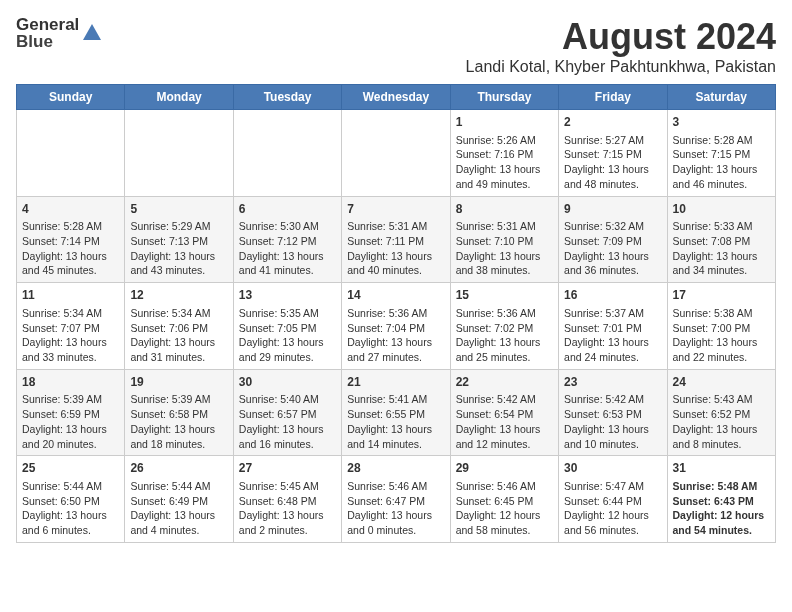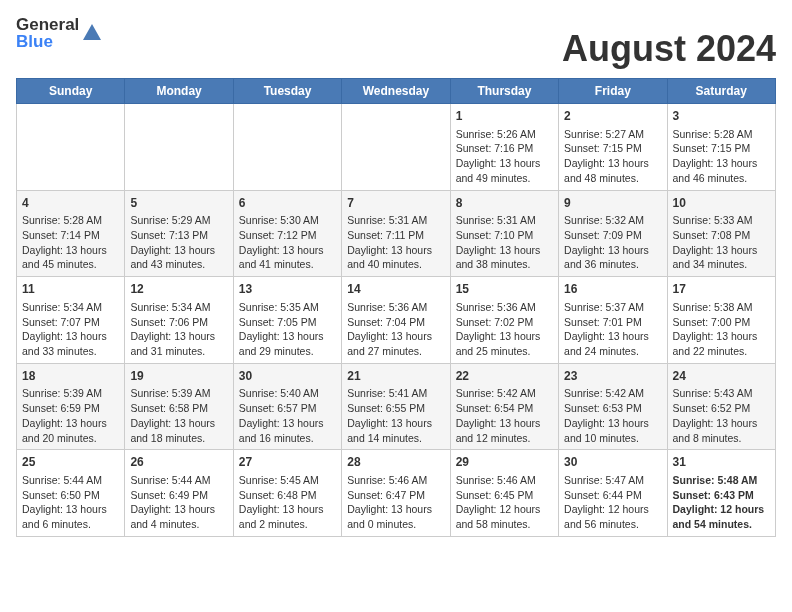--- a/index.html
+++ b/index.html
@@ -16,21 +16,20 @@
       justify-content: space-between;
       margin-bottom: 8px;
     }
     .logo {
       display: flex;
       flex-direction: column;
       align-items: flex-start;
     }
     .title-section {
       text-align: right;
-      margin-top: 12px;
     }
     .calendar-title {
       font-size: 36px;
       font-weight: bold;
       color: #333;
     }
     .calendar-subtitle {
       font-size: 16px;
       color: #333;
       font-weight: normal;
@@ -77,29 +76,30 @@
     }
   </style>
 </head>
 <body>
 
 <div class="header-section">
   <div class="logo">
     <div style="display:flex;align-items:center;gap:2px;">
       <div style="display:flex;flex-direction:column;line-height:1;">
         <span style="font-size:17px;font-weight:bold;color:#333;">General</span>
-        <span style="font-size:17px;font-weight:bold;color:#3b82f6;">Blue</span>
+        <span style="font-size:17px;font-weight:bold;color:#404040;">Blue</span>
       </div>
       <svg width="22" height="22" viewBox="0 0 22 22">
         <polygon points="11,2 20,18 2,18" fill="#4a7ab5"></polygon>
       </svg>
     </div>
   </div>
   <div class="title-section">
     <div class="calendar-title">August 2024</div>
+    <div class="calendar-subtitle">Landi Kotal, Khyber Pakhtunkhwa, Pakistan</div>
   </div>
 </div>
 
 <table>
   <thead>
     <tr>
     <th>Sunday</th>
         <th>Monday</th>
         <th>Tuesday</th>
         <th>Wednesday</th>

